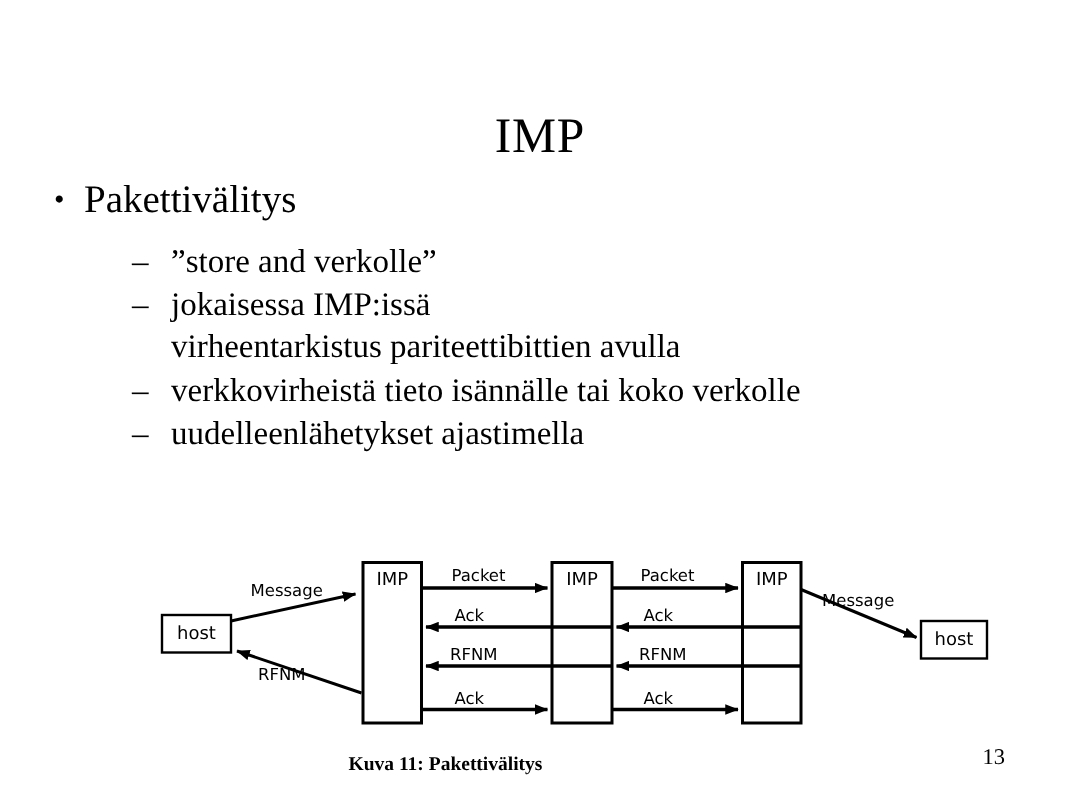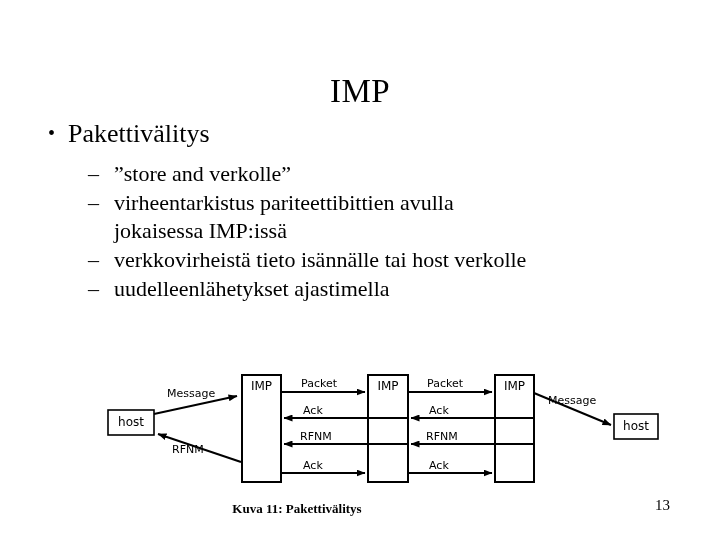--- a/index.html
+++ b/index.html
@@ -26,21 +26,21 @@
     font-family: "Liberation Serif", serif;
     font-size: 33px;
     line-height: 38px;
     letter-spacing: 0.5px;
     color: #000;
   }
 
   
   #level1-bullet {
     position: absolute;
-    left: 48px;
+    left: 36px;
     top: 117px;
     font-size: 26px;
     line-height: 32px;
     white-space: nowrap;
   }
   #level1-bullet .bul {
     display: inline-block;
     width: 20px;
     font-size: 20px;
     vertical-align: 2px;
@@ -133,27 +133,27 @@
 
 <div id="level2-list">
 
   <div class="l2-item">
     <span class="dash">–</span>
     <span class="cont">”store and verkolle”</span>
   </div>
 
   <div class="l2-item">
     <span class="dash">–</span>
+    <span class="cont">jokaisessa IMP:issä</span>
     <span class="cont">virheentarkistus pariteettibittien avulla</span>
-    <span class="cont">jokaisessa IMP:issä</span>
-  </div>
-
-  <div class="l2-item">
-    <span class="dash">–</span>
-    <span class="cont">verkkovirheistä tieto isännälle tai host verkolle</span>
+  </div>
+
+  <div class="l2-item">
+    <span class="dash">–</span>
+    <span class="cont">verkkovirheistä tieto isännälle tai koko verkolle</span>
   </div>
 
   <div class="l2-item">
     <span class="dash">–</span>
     <span class="cont">uudelleenlähetykset ajastimella</span>
   </div>
 
 </div>
 
 <div id="diagram">

